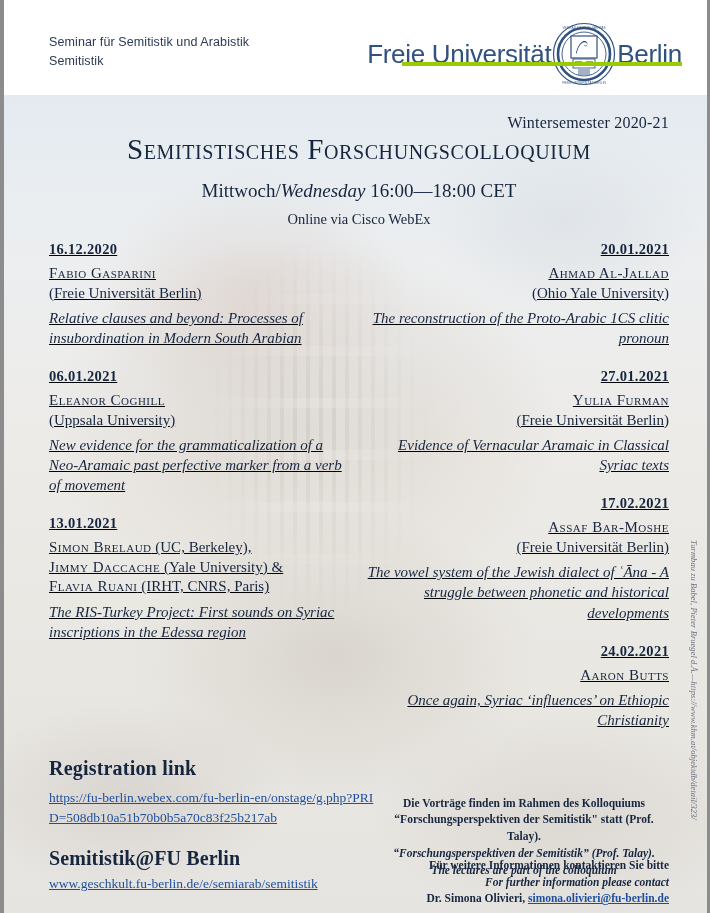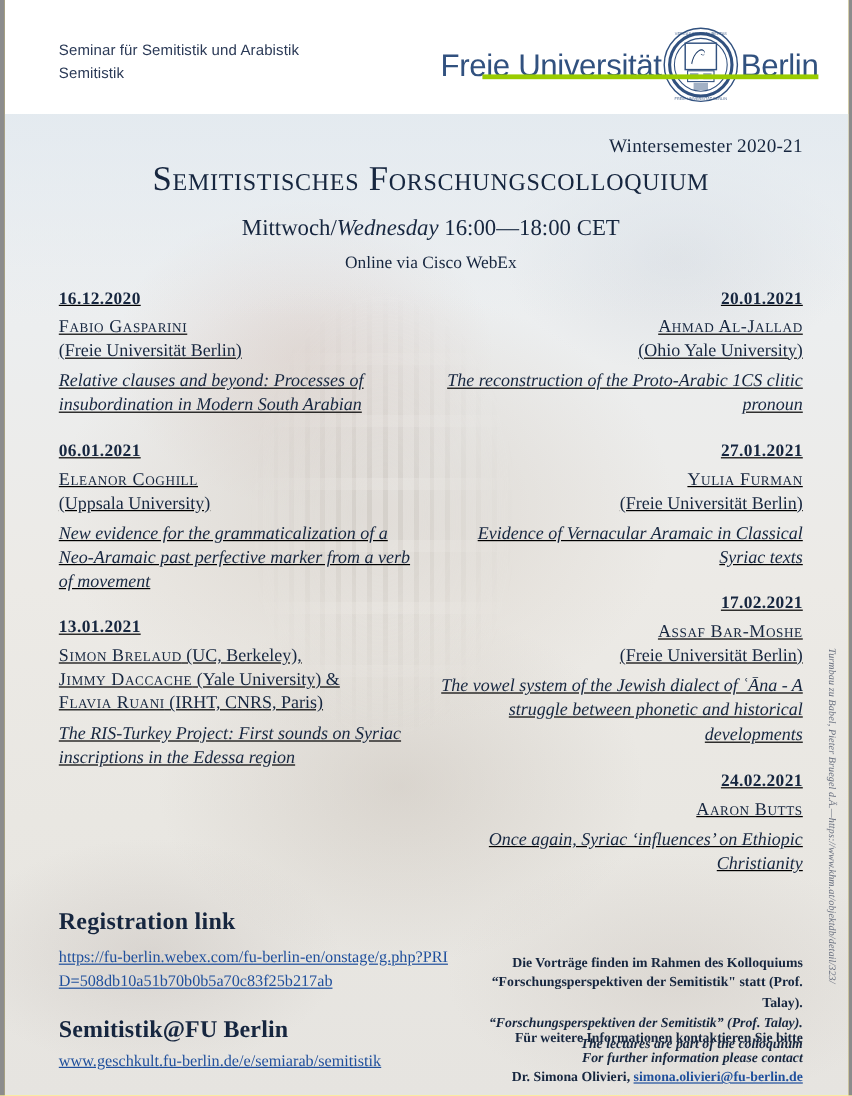--- a/index.html
+++ b/index.html
@@ -8,21 +8,21 @@
     font-family:"Liberation Serif", serif;
     background:#ffffff;
     overflow:hidden;
   }
   .poster{
     position:relative;
     width:710px;height:913px;
     box-sizing:border-box;
     border-left:4px solid #8c8c8c;
     border-right:3px solid #8c8c8c;
-    background:#fde047;
+    background:#fef9c3;
     overflow:hidden;
   }
 
   
   .header{
     position:absolute;left:0;top:0;width:710px;height:95px;
     background:#ffffff;z-index:5;
   }
   .dept{
     position:absolute;left:45px;top:33px;
@@ -134,21 +134,21 @@
   .sem{position:absolute;left:45px;top:752px;width:340px;}
   .sem-h{
     font-size:20px;font-weight:bold;color:#16263f;letter-spacing:.1px;
   }
   .sem-link{
     display:block;margin-top:6px;
     font-size:13.5px;color:#1f4f9c;text-decoration:underline;
   }
 
   
-  .notes{position:absolute;right:45px;top:700px;width:290px;text-align:right;}
+  .notes{position:absolute;right:45px;top:700px;width:290px;text-align:center;}
   .n-de{font-size:11.5px;font-weight:bold;color:#16263f;line-height:1.42;}
   .n-en{font-size:11.5px;font-style:italic;font-weight:bold;color:#16263f;line-height:1.42;margin-top:1px;}
   .contact{position:absolute;right:45px;top:762px;width:290px;text-align:right;}
   .c-de{font-size:11.5px;font-weight:bold;color:#16263f;line-height:1.45;}
   .c-en{font-size:11.5px;font-style:italic;font-weight:bold;color:#16263f;line-height:1.45;}
   .c-line{font-size:11.5px;font-weight:bold;color:#16263f;line-height:1.45;}
   .c-mail{color:#1f4f9c;text-decoration:underline;font-weight:bold;}
   .credit-wrap{
     position:absolute;right:0px;top:540px;width:18px;height:370px;z-index:6;
   }

